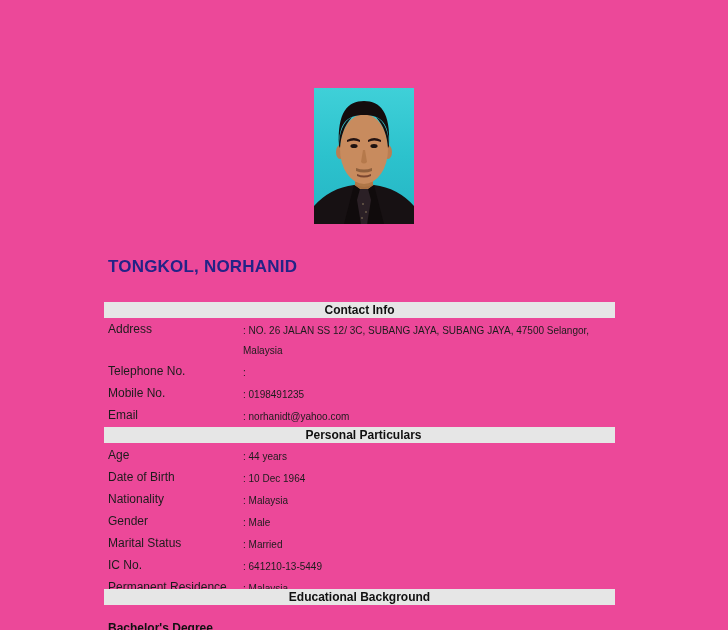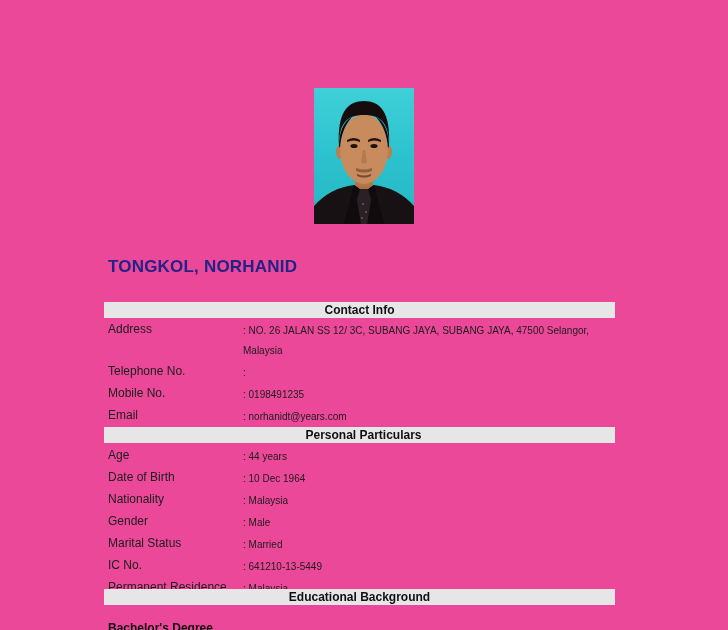--- a/index.html
+++ b/index.html
@@ -103,21 +103,21 @@
     <div class="row">
       <div class="label">Telephone No.</div>
       <div class="value">:</div>
     </div>
     <div class="row">
       <div class="label">Mobile No.</div>
       <div class="value">: 0198491235</div>
     </div>
     <div class="row">
       <div class="label">Email</div>
-      <div class="value">: norhanidt@years.com</div>
+      <div class="value">: norhanidt@yahoo.com</div>
     </div>
   </div>
 
   <div class="band personal">Personal Particulars</div>
   <div class="rows personal">
     <div class="row">
       <div class="label">Age</div>
       <div class="value">: 44 years</div>
     </div>
     <div class="row">

